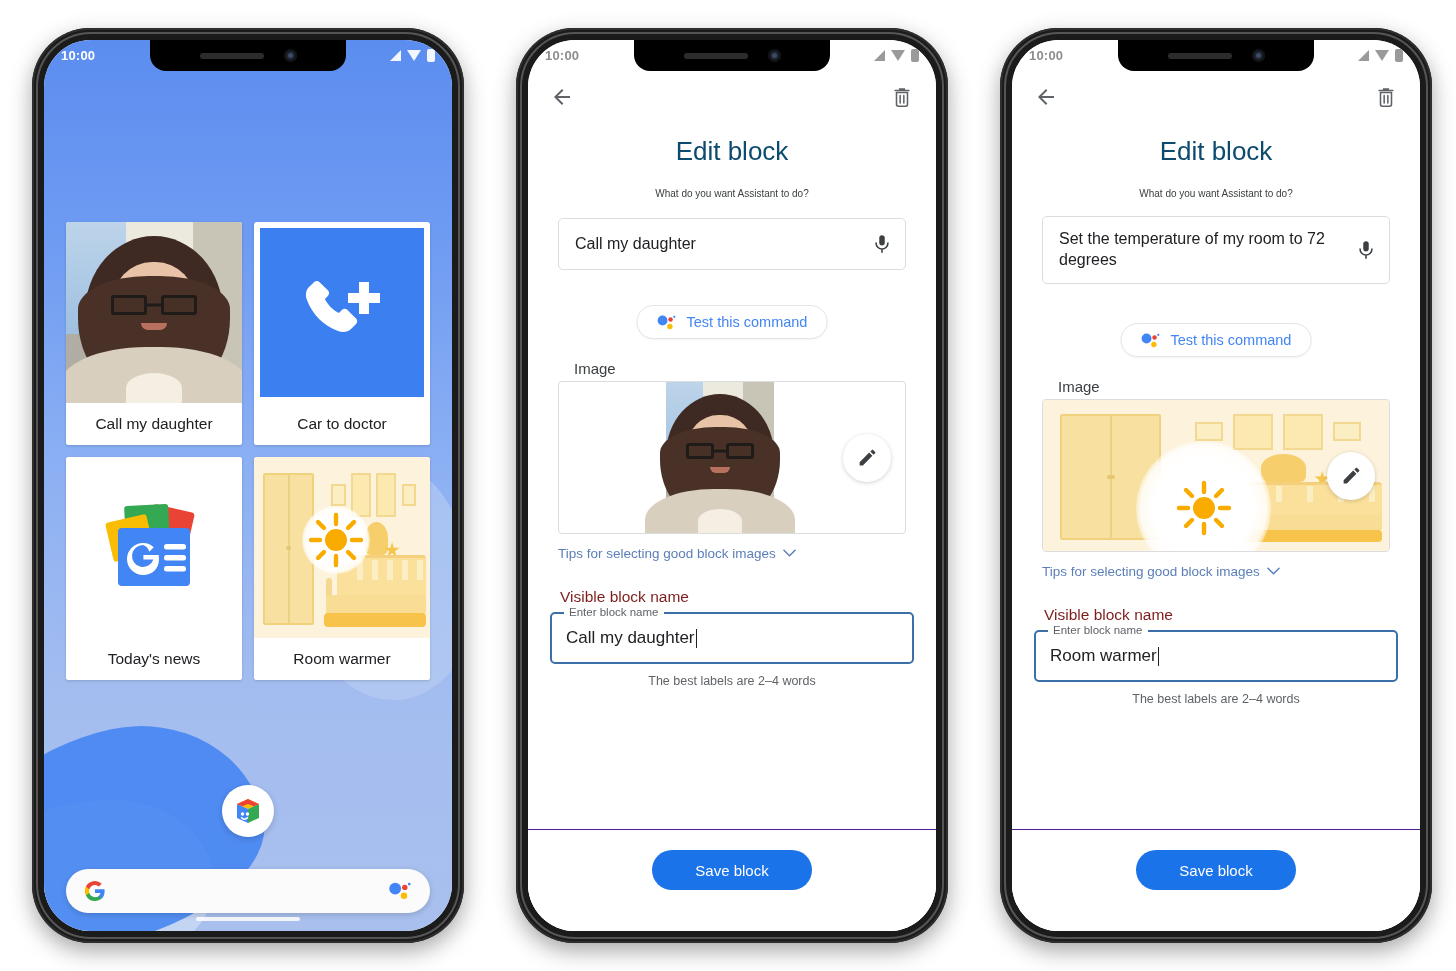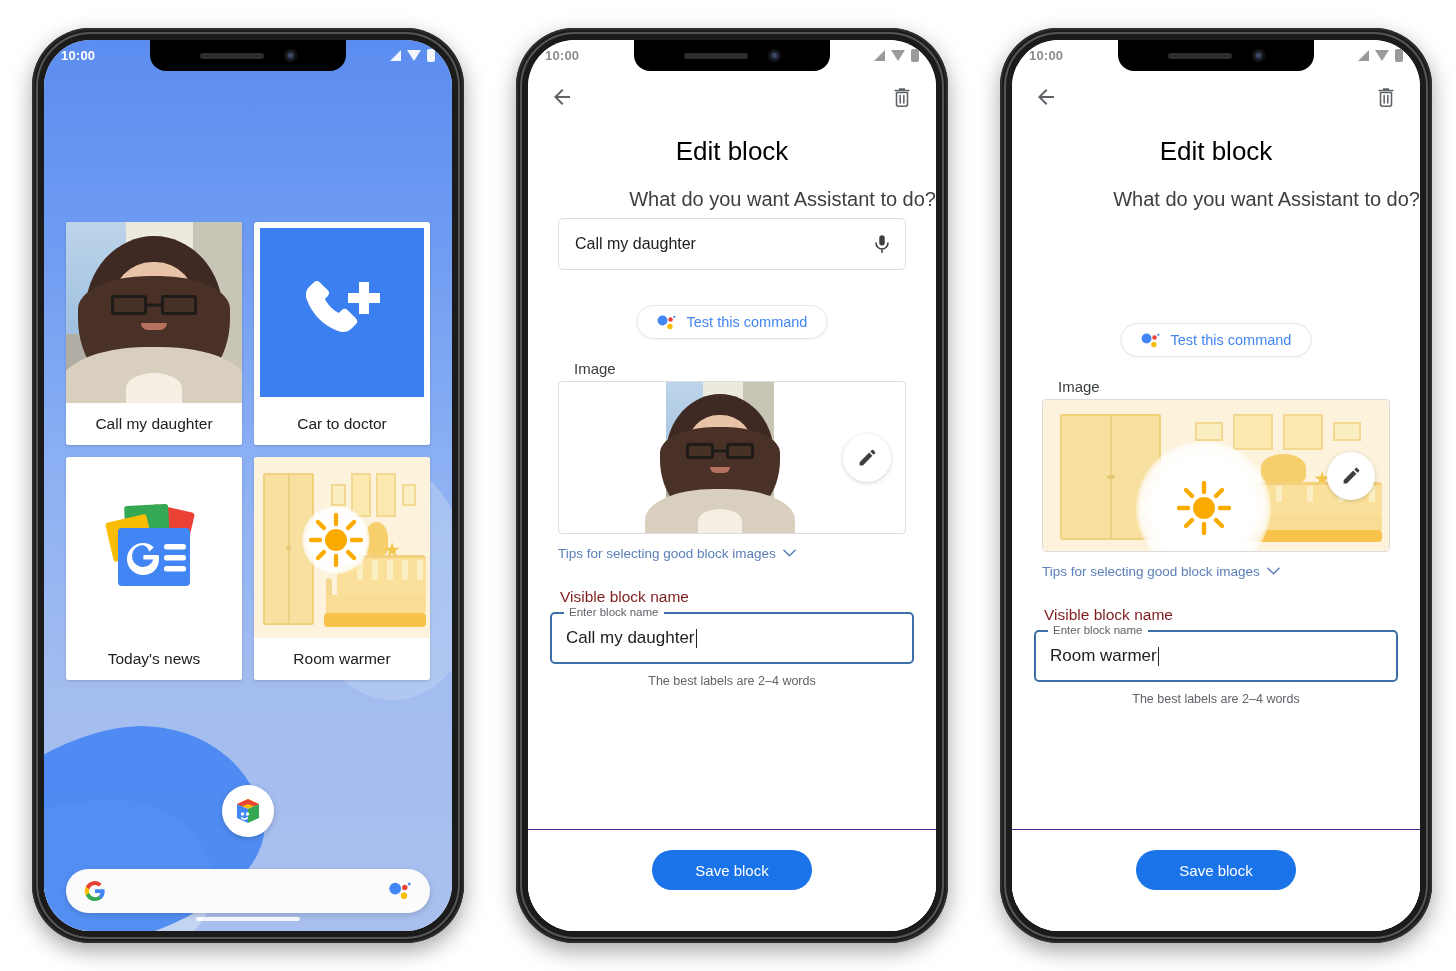--- a/index.html
+++ b/index.html
@@ -239,25 +239,25 @@
   .editpage { position: absolute; inset: 0; background: #fff; color: #202124; }
   .app-top {
     position: absolute; top: 31px; left: 0; right: 0; height: 52px;
     display: flex; align-items: center; justify-content: space-between;
     padding: 0 18px;
   }
   .icon-btn { width: 32px; height: 32px; display: flex; align-items: center;
               justify-content: center; cursor: pointer; }
   .page-title {
     position: absolute; top: 96px; left: 0; right: 0; text-align: center;
-    font-size: 26px; color: #000000; font-weight: normal;
+    font-size: 26px; color: #0c4a6e; font-weight: normal;
   }
   .section-q {
-    position: absolute; top: 148px; left: 0; right: 0; text-align: right;
-    font-size: 20px; color: #3c4043;
+    position: absolute; top: 148px; left: 0; right: 0; text-align: center;
+    font-size: 10px; color: #3c4043;
   }
   .cmd-box {
     position: absolute; left: 30px; right: 30px; top: 178px;
     min-height: 52px; border: 1px solid #dadce0; border-radius: 5px;
     display: flex; align-items: center; padding: 10px 12px 10px 16px; gap: 8px;
   }
   .cmd-text { flex: 1; font-size: 16px; color: #202124; line-height: 1.3; }
   .mic { width: 22px; height: 22px; flex: 0 0 auto; }
 
   .test-chip {
@@ -607,20 +607,27 @@
             <svg width="22" height="22" viewBox="0 0 24 24">
               <path d="M6 7h12v13a2 2 0 0 1-2 2H8a2 2 0 0 1-2-2z" fill="none" stroke="#5f6368" stroke-width="1.7"></path>
               <path d="M4.5 5h15M9.5 5V3.4h5V5M10 10.5v8M14 10.5v8" stroke="#5f6368" stroke-width="1.7" fill="none" stroke-linecap="round"></path>
             </svg>
           </div>
         </div>
 
         <div class="page-title">Edit block</div>
         <div class="section-q">What do you want Assistant to do?</div>
 
+        <div class="cmd-box" style="top:176px;min-height:68px;align-items:center;">
+          <span class="cmd-text">Set the temperature of my room to 72 degrees</span>
+          <svg class="mic" viewBox="0 0 24 24">
+            <rect x="9" y="2.5" width="6" height="11" rx="3" fill="#3c4043"></rect>
+            <path d="M5.5 11a6.5 6.5 0 0 0 13 0M12 17.5V21" stroke="#3c4043" stroke-width="1.7" fill="none" stroke-linecap="round"></path>
+          </svg>
+        </div>
 
         <div class="test-chip" style="top:283px;">
           <svg width="20" height="17" viewBox="0 0 30 24">
             <circle cx="9" cy="9" r="7.4" fill="#4285f4"></circle>
             <circle cx="21" cy="7.5" r="3.4" fill="#ea4335"></circle>
             <circle cx="26.6" cy="3.4" r="1.7" fill="#4285f4"></circle>
             <circle cx="20" cy="18" r="4" fill="#fbbc04"></circle>
           </svg>
           <span>Test this command</span>
         </div>

